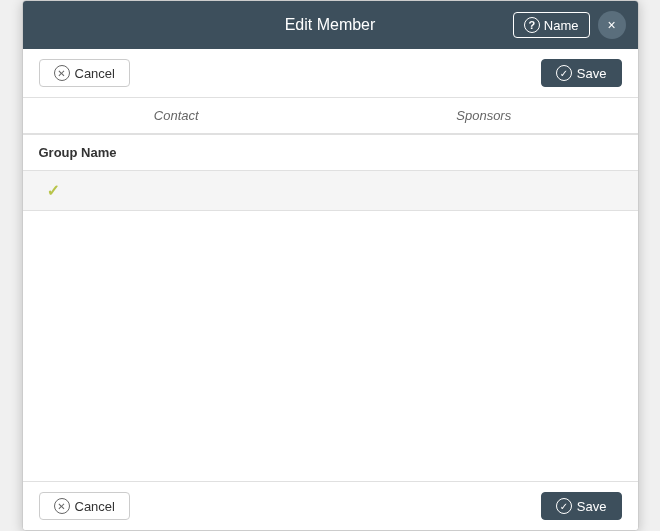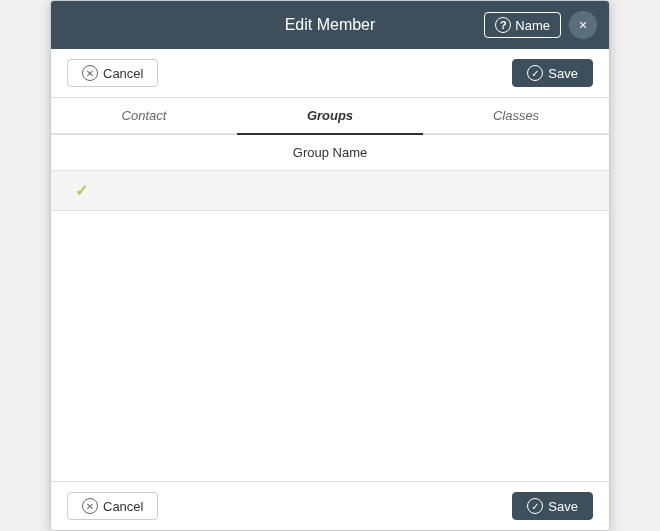--- a/index.html
+++ b/index.html
@@ -6,21 +6,21 @@
     body {
       font-family: Arial, sans-serif;
       font-size: 14px;
       background: #f0f0f0;
       display: flex;
       justify-content: center;
       align-items: center;
       min-height: 100vh;
     }
     .modal {
-      width: 560px;
+      width: 617px;
       min-height: 531px;
       background: #fff;
       border: 1px solid #ccc;
       border-radius: 4px;
       display: flex;
       flex-direction: column;
       overflow: hidden;
       box-shadow: 0 2px 12px rgba(0,0,0,0.2);
     }
     .modal-header {
@@ -161,24 +161,24 @@
       background: #fff;
     }
     .table-header {
       display: flex;
       align-items: center;
       padding: 10px 16px;
       border-bottom: 1px solid #e0e0e0;
       background: #fff;
     }
     .table-header-cell {
-      font-weight: normal;
-      font-size: 13px;
-      color: #333;
-      text-align: center;
+      font-weight: bold;
+      font-size: 13px;
+      color: #333;
+      text-align: left;
       width: 100%;
     }
     .table-row {
       display: flex;
       align-items: center;
       padding: 10px 16px;
       border-bottom: 1px solid #e0e0e0;
       gap: 16px;
     }
     .table-row.checked {
@@ -245,22 +245,21 @@
       <span>Cancel</span>
     </button>
     <button class="save-btn">
       <span class="save-icon">✓</span>
       <span>Save</span>
     </button>
   </div>
 
   <div class="tabs">
     <div class="tab">Contact</div>
-    <div class="tab active">Groups</div>
-    <div class="tab">Classes</div>
+    <div class="tab">Sponsors</div>
   </div>
 
   <div class="content">
 
     <div class="table-header">
       <div class="table-header-cell">Group Name</div>
     </div>
 
     <div class="table-row checked">
       <div class="check-area">

